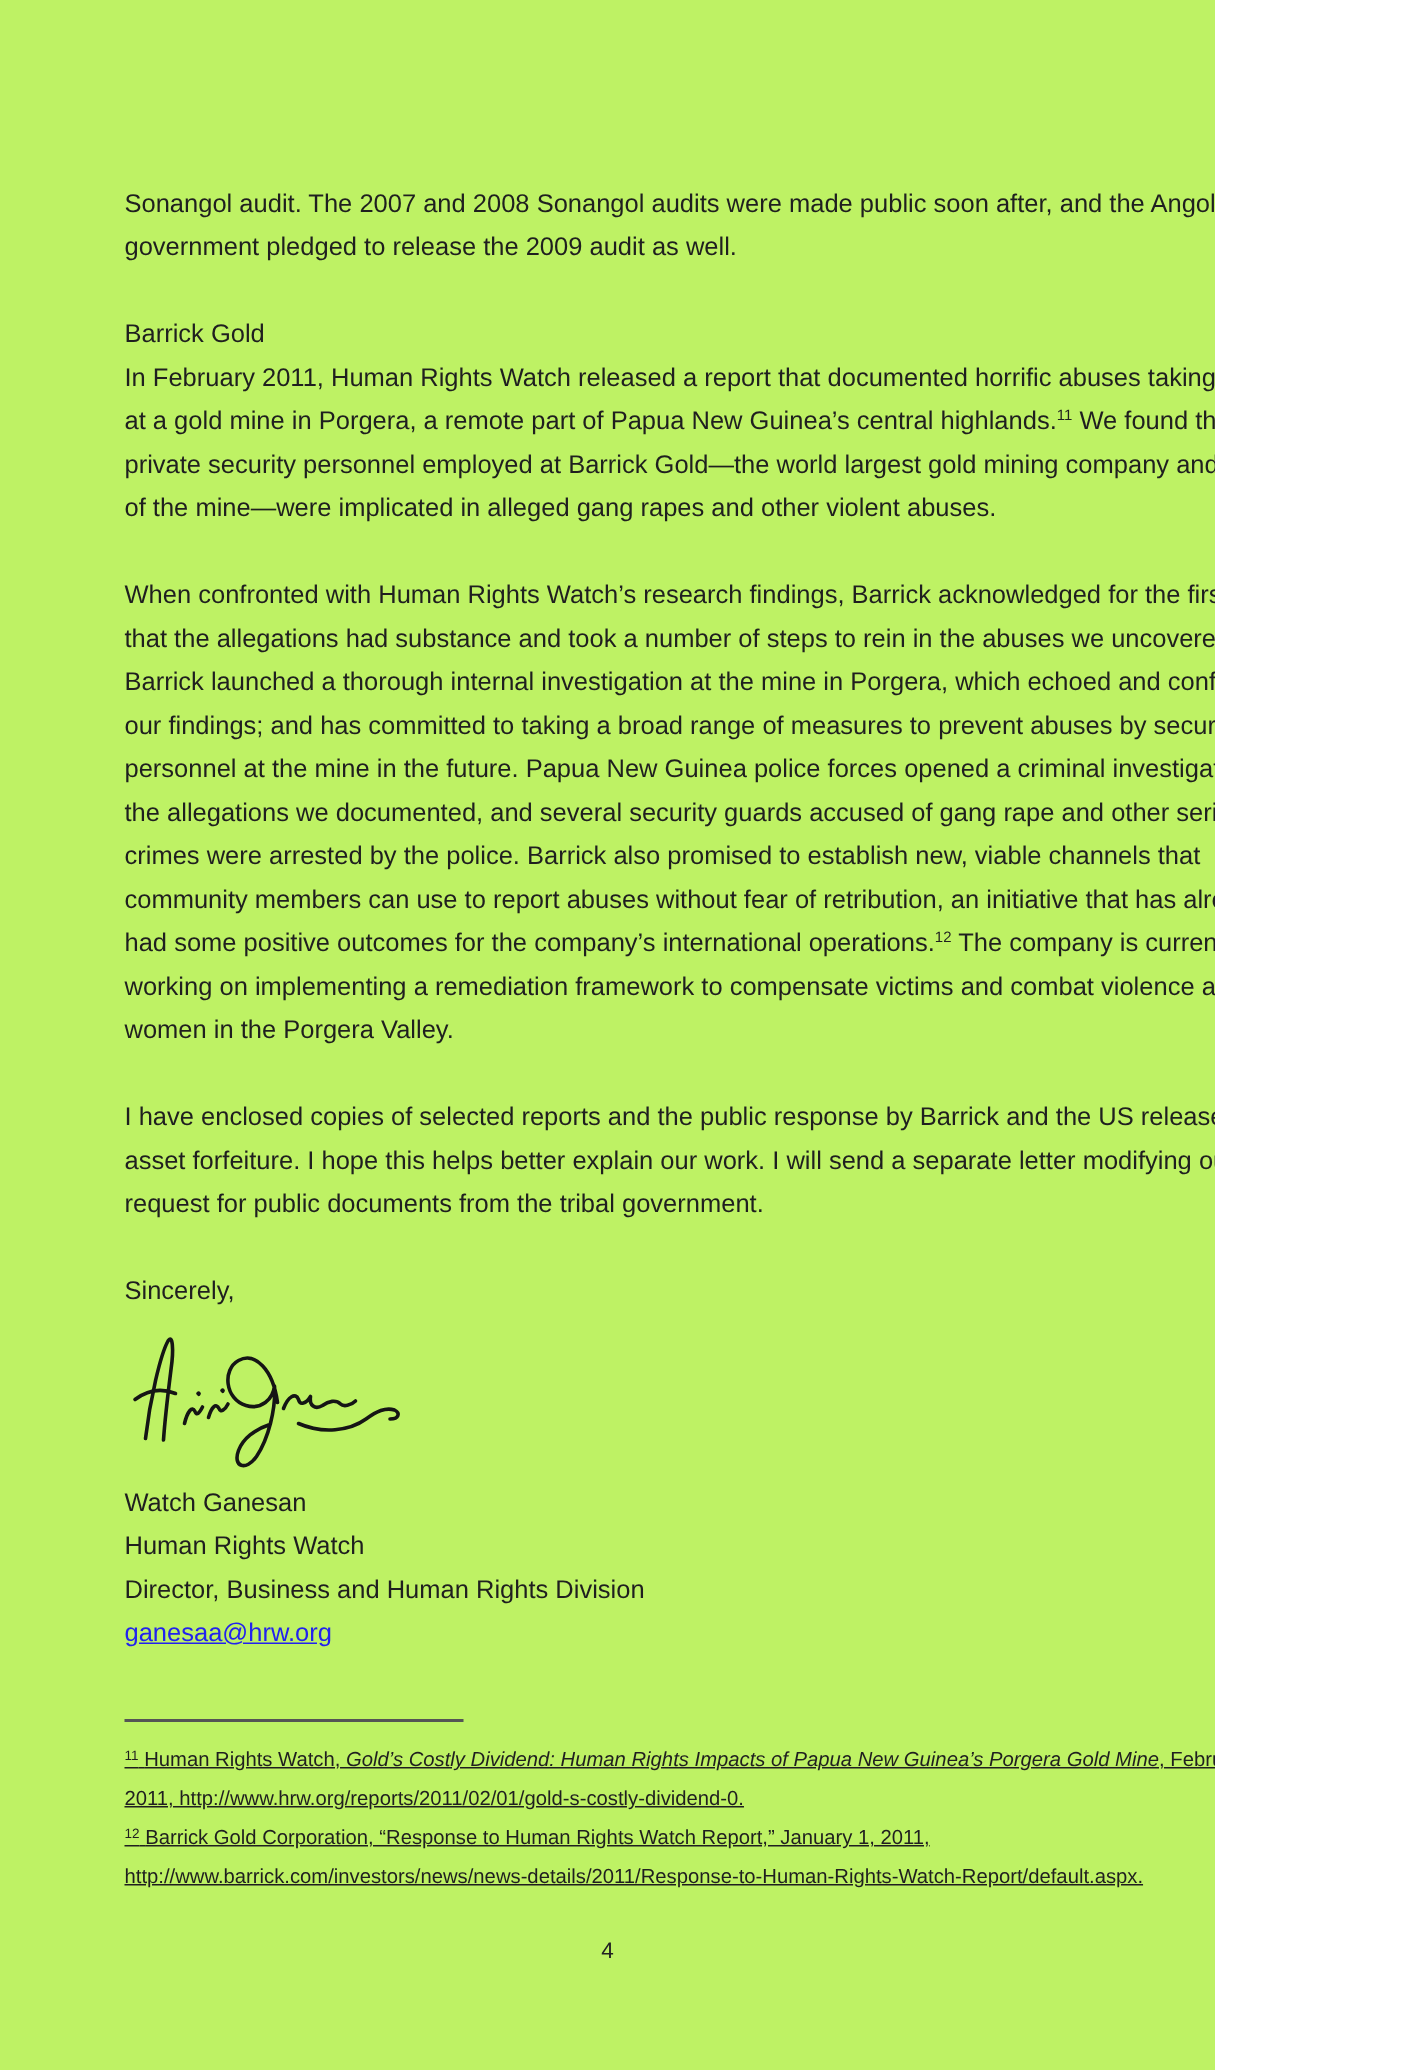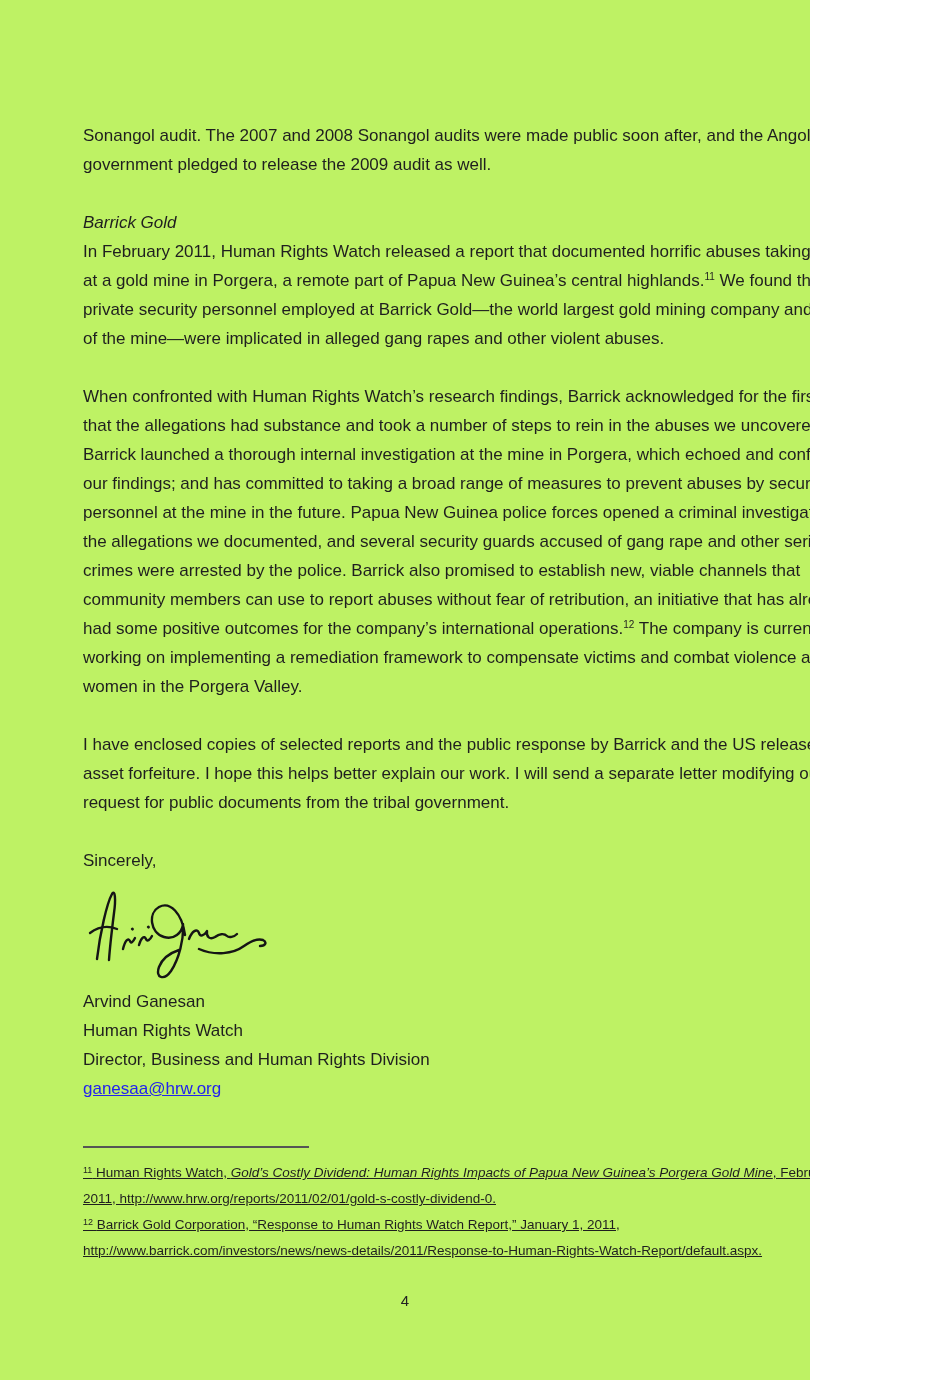--- a/index.html
+++ b/index.html
@@ -8,21 +8,21 @@
     background: #bef264; overflow: hidden;
     font-family: "Liberation Sans", sans-serif;
     color: #1f1f1f;
   }
   .content {
     position: absolute; left: 83px; top: 121px; width: 787px;
     font-size: 17px; line-height: 29px;
     text-align: left;
   }
   .content p { margin: 0 0 29px 0; }
-  .content p.heading { margin-bottom: 0; font-style: italic; }
+  .content p.heading { margin-bottom: 0; }
   .content p.signoff { margin-bottom: 2px; }
   sup.fnref { font-size: 10px; line-height: 0; vertical-align: 6px; letter-spacing: 0; }
   .sig { margin: 4px 0 8px 0; }
   .sig svg { display: block; }
   .signer p { margin: 0; line-height: 29px; }
   a.email { color: #2222ee; text-decoration: underline; cursor: pointer; margin-top: 25px; }
   .footnotes {
     position: absolute; left: 83px; top: 1146px; width: 800px;
     font-size: 13.5px; line-height: 26px; color: #1f1f1f;
   }
@@ -62,21 +62,21 @@
           <path d="M40,70 C42,62 45,58 47,62 C48,65 50,63 52,59 M56,66 C58,59 61,56 63,60 C64,63 67,61 69,57"></path>
           <path d="M49,50 C49.5,49.5 50,50 49.5,50.5 M65,48 C65.5,47.5 66,48 65.5,48.5"></path>
           <path d="M102,56 C99,34 87,22 76,28 C65,34 67,54 81,58 C91,61 99,54 100,45 C101,60 96,80 88,92 C81,102 72,99 76,88 C79,80 87,74 96,71"></path>
           <path d="M106,60 C109,52 114,49 116,54 C117,58 121,57 124,52 C123,58 127,61 132,58 C136,55 141,54 144,57 C146,59 151,58 154,55"></path>
           <path d="M116,70 C132,77 150,75 161,67 C168,62 174,59 180,61 C184,63 183,67 177,67"></path>
         </g>
       </svg>
     </div>
 
     <div class="signer">
-      <p>Arvind Ganesan</p>
+      <p>Watch Ganesan</p>
       <p>Human Rights Watch</p>
       <p>Director, Business and Human Rights Division</p>
       <p><a class="email">ganesaa@hrw.org</a></p>
     </div>
 
   </div>
 
   <div class="footnotes">
     <div class="fn-rule"></div>
     <p><sup>11</sup> <span>Human Rights Watch, </span><i>Gold’s Costly Dividend: Human Rights Impacts of Papua New Guinea’s Porgera Gold Mine</i><span>, February 1, 2011, http://www.hrw.org/reports/2011/02/01/gold-s-costly-dividend-0.</span></p>

